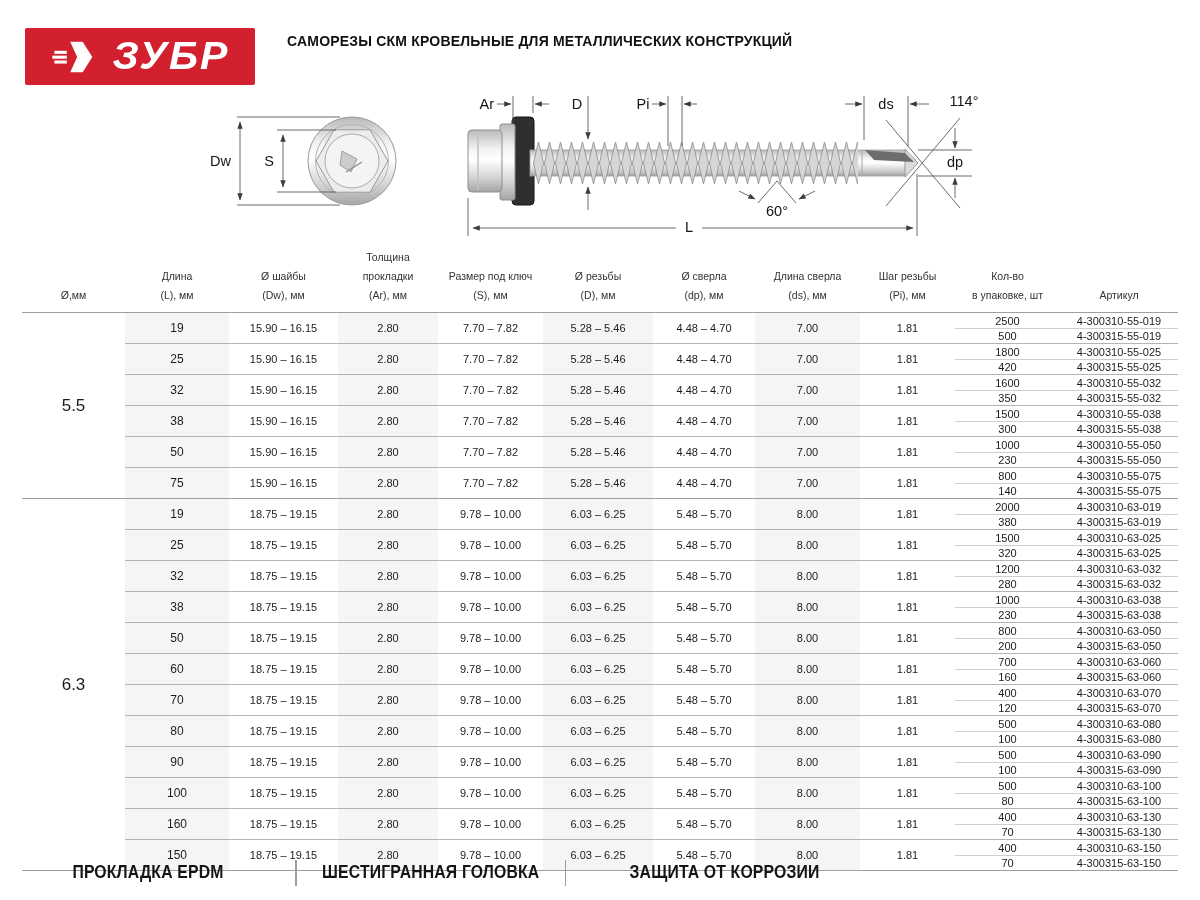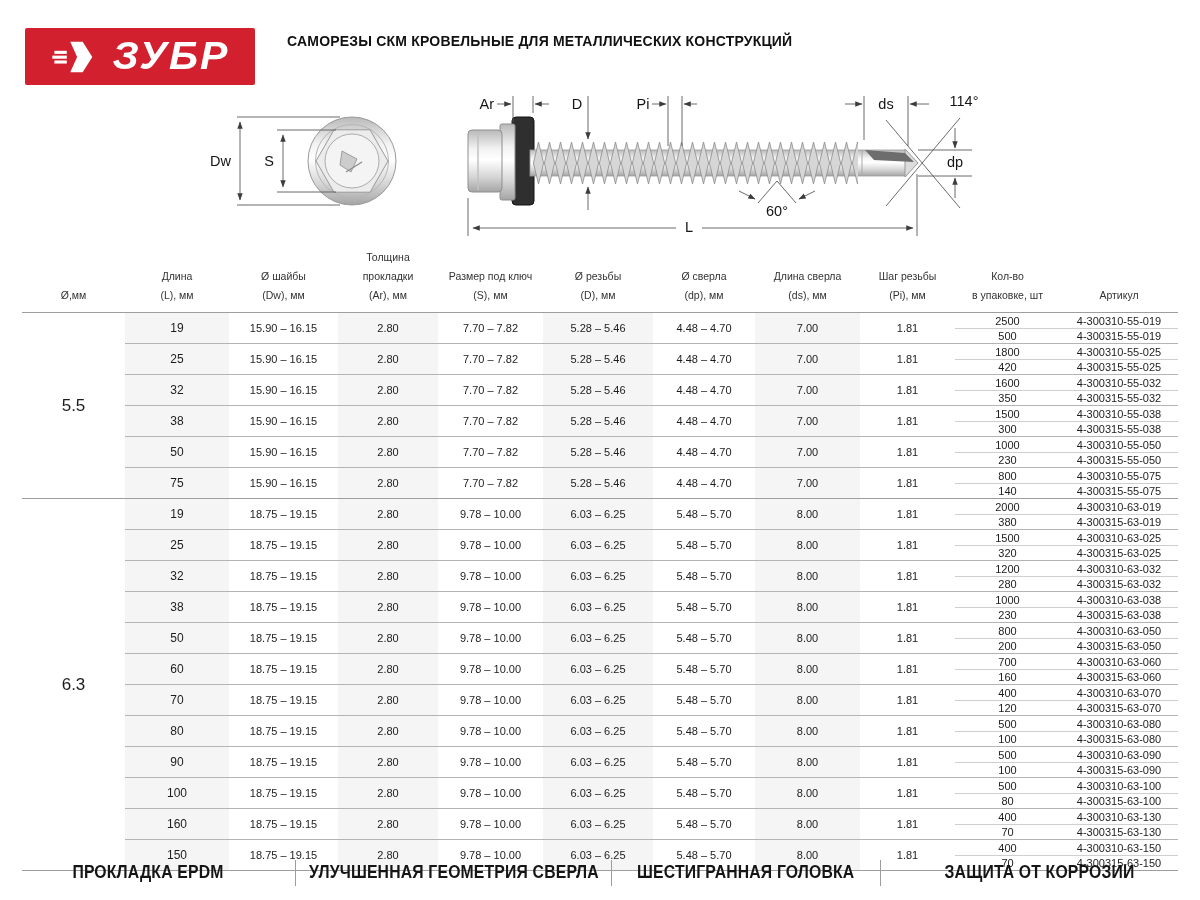--- a/index.html
+++ b/index.html
@@ -491,23 +491,20 @@
           <td>4-300315-63-150</td>
         </tr>
       </tbody>
     </table>
 
   <div class="footer">
     <div class="feat" style="width:295px">
         <span>ПРОКЛАДКА EPDM</span>
       </div>
     <div class="vsep"></div>
-    <div class="feat" style="width:315px">
-        <span>УЛУЧШЕННАЯ ГЕОМЕТРИЯ СВЕРЛА</span>
-      </div>
     <div class="vsep"></div>
     <div class="feat" style="width:268px">
         <span>ШЕСТИГРАННАЯ ГОЛОВКА</span>
       </div>
     <div class="vsep"></div>
     <div class="feat" style="width:318px">
         <span>ЗАЩИТА ОТ КОРРОЗИИ</span>
       </div>
   </div>
 

